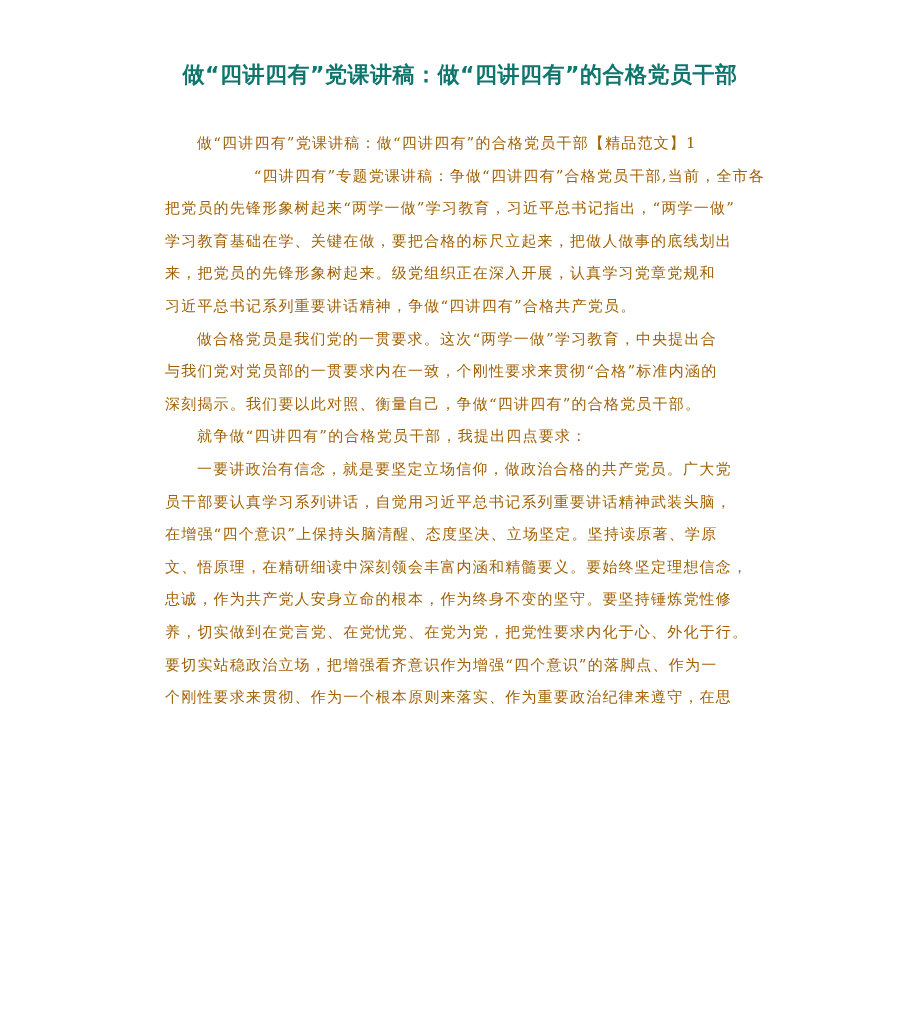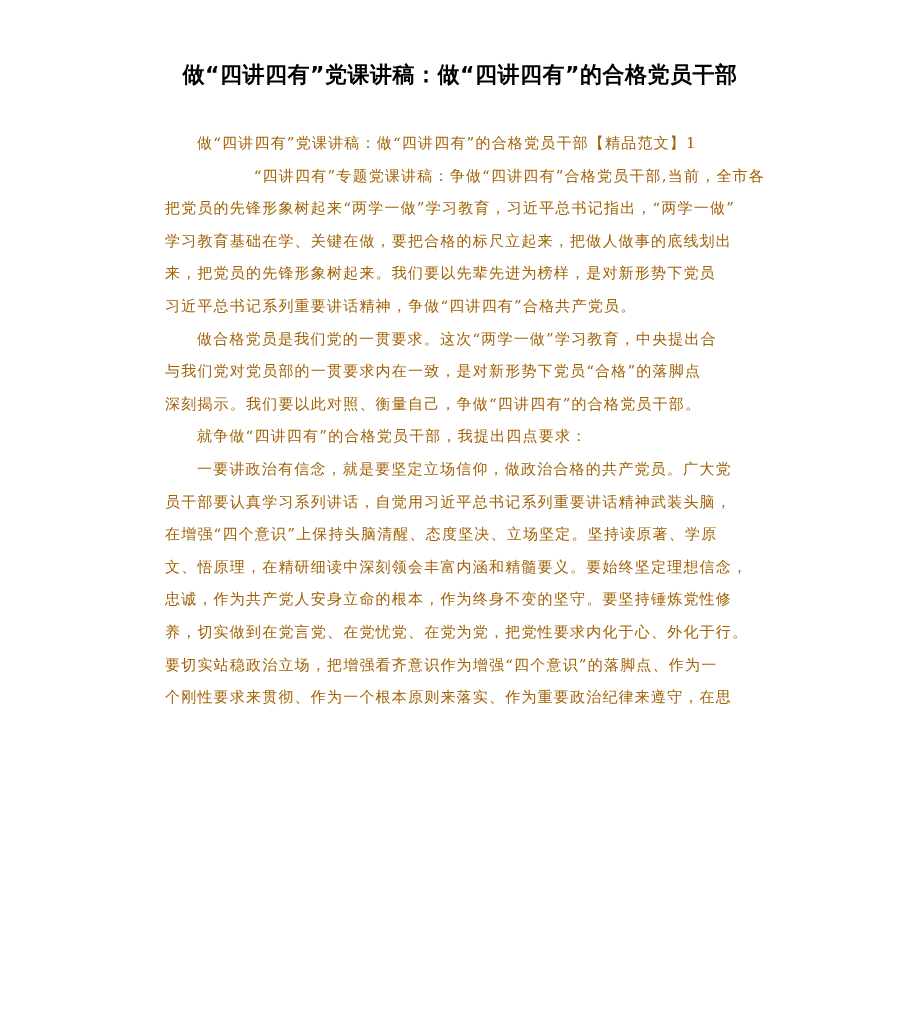--- a/index.html
+++ b/index.html
@@ -1,40 +1,40 @@
 <!DOCTYPE html>
 <html><head>
 <meta charset="utf-8">
 <style>
   html, body { margin: 0; padding: 0; background: #ffffff; }
   body { width: 920px; height: 1009px; position: relative; overflow: hidden;
          font-family: "DejaVu Serif", "Liberation Serif", serif; color: #1a1a1a; }
   .title { position: absolute; top: 58px; left: 0; width: 920px; text-align: center;
            font-family: "DejaVu Sans", "Liberation Sans", sans-serif; font-weight: bold;
-           font-size: 22px; line-height: 34px; color: #000000; letter-spacing: 0.5px; }
+           font-size: 22px; line-height: 34px; color: #0f766e; letter-spacing: 0.5px; }
   .body { position: absolute; top: 127px; left: 165px; width: 600px; }
   .line { height: 32.6px; line-height: 32.6px; font-size: 15px; white-space: nowrap;
           letter-spacing: 1.2px; color: #a16207; }
   .indent1 { padding-left: 32px; }
   .indent2 { padding-left: 40px; text-align: right; }
 </style>
 </head>
 <body>
 
 <div class="title">做“四讲四有”党课讲稿：做“四讲四有”的合格党员干部</div>
 
 <div class="body">
   <div class="line indent1">做“四讲四有”党课讲稿：做“四讲四有”的合格党员干部【精品范文】1</div>
   <div class="line indent2">“四讲四有”专题党课讲稿：争做“四讲四有”合格党员干部,当前，全市各</div>
   <div class="line">把党员的先锋形象树起来“两学一做”学习教育，习近平总书记指出，“两学一做”</div>
   <div class="line">学习教育基础在学、关键在做，要把合格的标尺立起来，把做人做事的底线划出</div>
-  <div class="line">来，把党员的先锋形象树起来。我们要以先辈先进为榜样，是对新形势下党员</div>
+  <div class="line">来，把党员的先锋形象树起来。级党组织正在深入开展，认真学习党章党规和</div>
   <div class="line">习近平总书记系列重要讲话精神，争做“四讲四有”合格共产党员。</div>
   <div class="line indent1">做合格党员是我们党的一贯要求。这次“两学一做”学习教育，中央提出合</div>
-  <div class="line">与我们党对党员部的一贯要求内在一致，是对新形势下党员“合格”的落脚点</div>
+  <div class="line">与我们党对党员部的一贯要求内在一致，个刚性要求来贯彻“合格”标准内涵的</div>
   <div class="line">深刻揭示。我们要以此对照、衡量自己，争做“四讲四有”的合格党员干部。</div>
   <div class="line indent1">就争做“四讲四有”的合格党员干部，我提出四点要求：</div>
   <div class="line indent1">一要讲政治有信念，就是要坚定立场信仰，做政治合格的共产党员。广大党</div>
   <div class="line">员干部要认真学习系列讲话，自觉用习近平总书记系列重要讲话精神武装头脑，</div>
   <div class="line">在增强“四个意识”上保持头脑清醒、态度坚决、立场坚定。坚持读原著、学原</div>
   <div class="line">文、悟原理，在精研细读中深刻领会丰富内涵和精髓要义。要始终坚定理想信念，</div>
   <div class="line">忠诚，作为共产党人安身立命的根本，作为终身不变的坚守。要坚持锤炼党性修</div>
   <div class="line">养，切实做到在党言党、在党忧党、在党为党，把党性要求内化于心、外化于行。</div>
   <div class="line">要切实站稳政治立场，把增强看齐意识作为增强“四个意识”的落脚点、作为一</div>
   <div class="line">个刚性要求来贯彻、作为一个根本原则来落实、作为重要政治纪律来遵守，在思</div>

